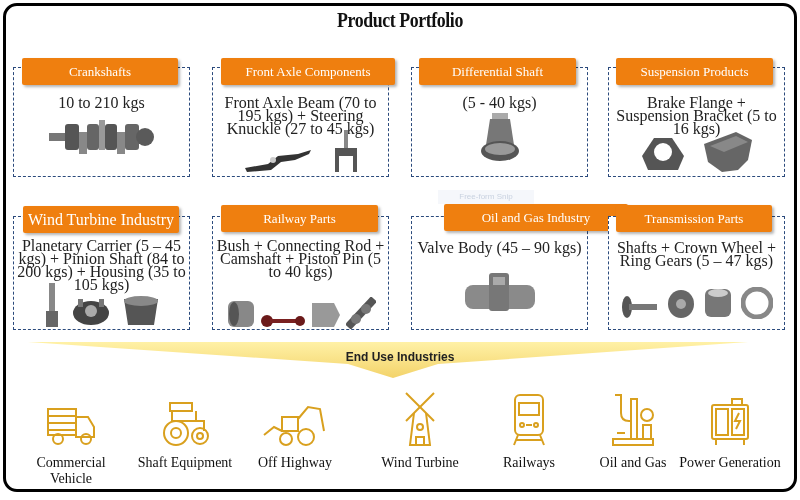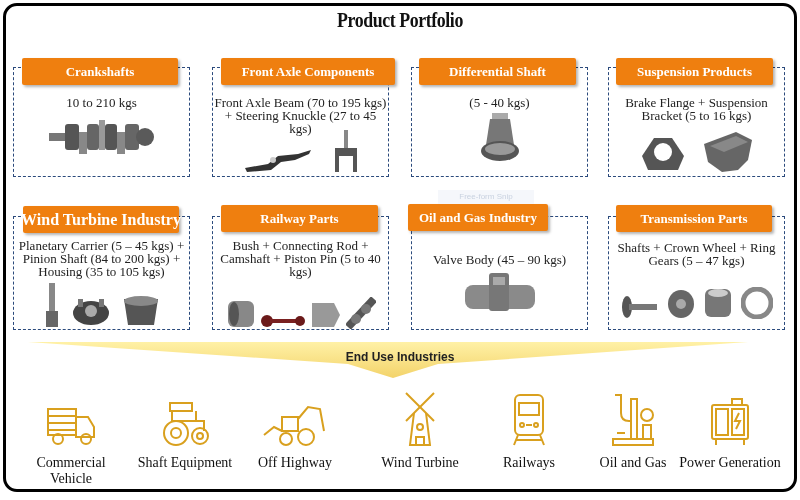--- a/index.html
+++ b/index.html
@@ -5,26 +5,26 @@
   html, body { margin:0; padding:0; }
   body { width:800px; height:500px; background:#ffffff; position:relative; overflow:hidden;
          font-family:"Liberation Serif", serif; }
   .frame { position:absolute; left:3px; top:3px; width:788px; height:483px;
            border:3px solid #000; border-radius:14px; background:#fff; }
   .title { position:absolute; left:0; top:8px; width:800px; text-align:center;
            font-size:21px; font-weight:bold; color:#111; letter-spacing:-0.5px;
            transform:scaleX(0.85); }
   .card { position:absolute; border:1.3px dashed #2b4a7c; background:#fff; }
   .card-head { position:absolute; height:27px; background:#ef7f0f; color:#fff;
-               font-weight:bold; font-size:13px; display:flex; align-items:center;
+               font-weight:normal; font-size:13px; display:flex; align-items:center;
                justify-content:center; box-shadow:2px 2px 3px rgba(0,0,0,0.3);
                border-radius:2px; white-space:nowrap; }
   .card-head.small { font-size:16px; }
   .card-desc { position:absolute; left:0; width:100%; text-align:center;
-               font-size:13px; line-height:13px; color:#222; }
+               font-size:16px; line-height:13px; color:#222; }
   .img-row { position:absolute; left:0; width:100%; display:flex; justify-content:center;
              align-items:flex-end; gap:10px; }
   .part { background:linear-gradient(135deg,#d9d9d9,#6e6e6e 55%,#3a3a3a); }
   .banner { position:absolute; left:28px; top:342px; width:720px; height:36px; }
   .banner-text { position:absolute; left:0; top:350px; width:800px; text-align:center;
                  font-family:"Liberation Sans", sans-serif; font-weight:bold; font-size:12px;
                  color:#222; }
   .industry { position:absolute; top:395px; width:110px; text-align:center; }
   .industry .ico { height:52px; display:flex; justify-content:center; align-items:flex-end; }
   .industry .lbl { margin-top:8px; font-size:14px; font-weight:normal; color:#111; }
@@ -138,30 +138,30 @@
     <svg width="30" height="32" viewBox="0 0 30 32">
         <path d="M2 30 L28 2" stroke="#555" stroke-width="8"></path>
         <circle cx="10" cy="22" r="5" fill="#777"></circle>
         <circle cx="20" cy="12" r="5" fill="#777"></circle>
       </svg>
   </div>
 </div>
 <div class="card-head" style="left:221px;top:205px;width:157px;">Railway Parts</div>
 
 <div class="card" style="left:411px;top:216px;width:175px;height:112px;">
-  <div class="card-desc" style="top:24px;margin-top:12px;">Valve Body (45 – 90 kgs)</div>
+  <div class="card-desc" style="top:24px;">Valve Body (45 – 90 kgs)</div>
   <div class="img-row" style="top:52px;height:44px;">
     <svg width="74" height="42" viewBox="0 0 74 42">
         <rect x="2" y="14" width="70" height="24" rx="8" fill="#8a8a8a"></rect>
         <rect x="26" y="2" width="20" height="38" rx="3" fill="#777"></rect>
         <rect x="30" y="6" width="12" height="8" fill="#aaa"></rect>
       </svg>
   </div>
 </div>
-<div class="card-head" style="left:408px;top:204px;width:140px;">Oil and Gas Industry</div>
+<div class="card-head" style="left:444px;top:204px;width:184px;">Oil and Gas Industry</div>
 
 <div class="card" style="left:608px;top:216px;width:175px;height:112px;">
   <div class="card-desc" style="top:24px;">Shafts + Crown Wheel + Ring Gears (5 – 47 kgs)</div>
   <div class="img-row" style="top:66px;height:36px;gap:8px;">
     <svg width="38" height="24" viewBox="0 0 38 24">
         <ellipse cx="6" cy="12" rx="5" ry="11" fill="#555"></ellipse>
         <rect x="8" y="9" width="28" height="6" fill="#777"></rect>
       </svg>
     <svg width="28" height="30" viewBox="0 0 28 30">
         <ellipse cx="14" cy="15" rx="13" ry="14" fill="#666"></ellipse>

